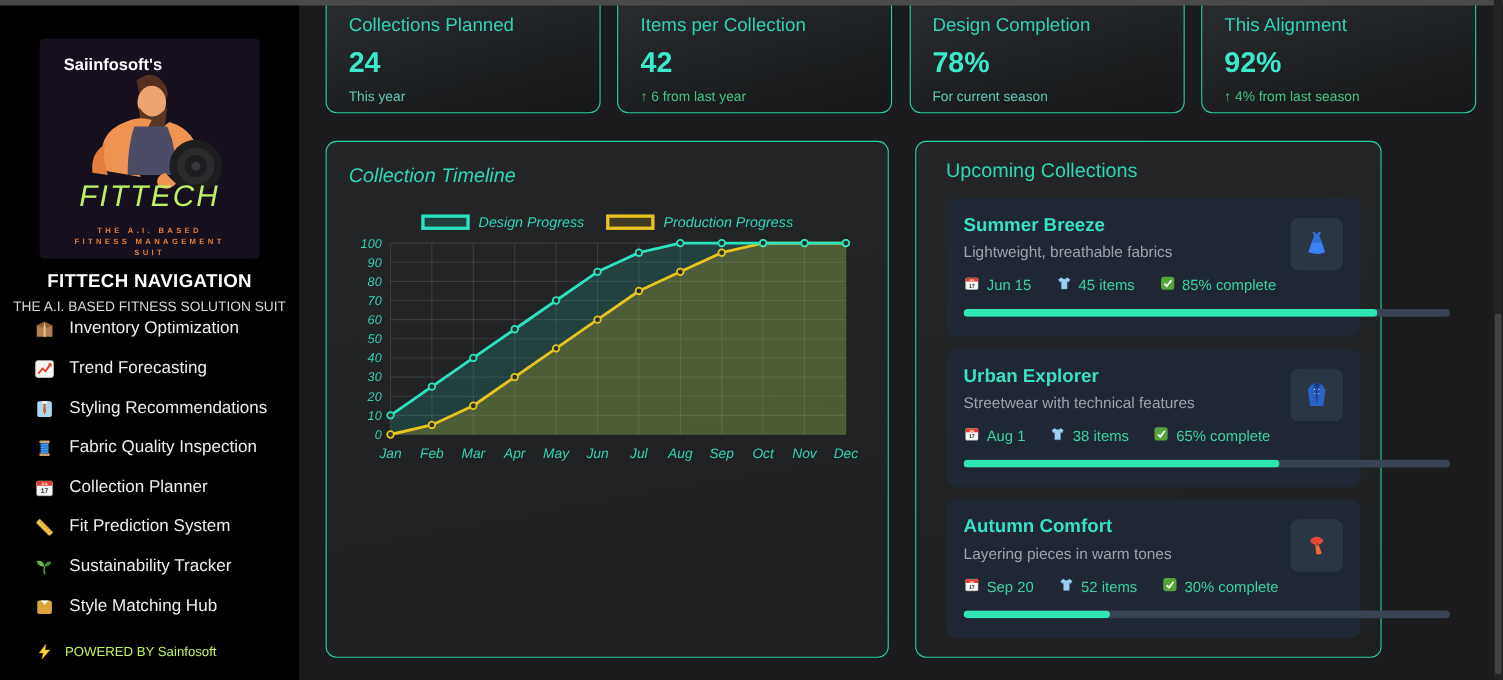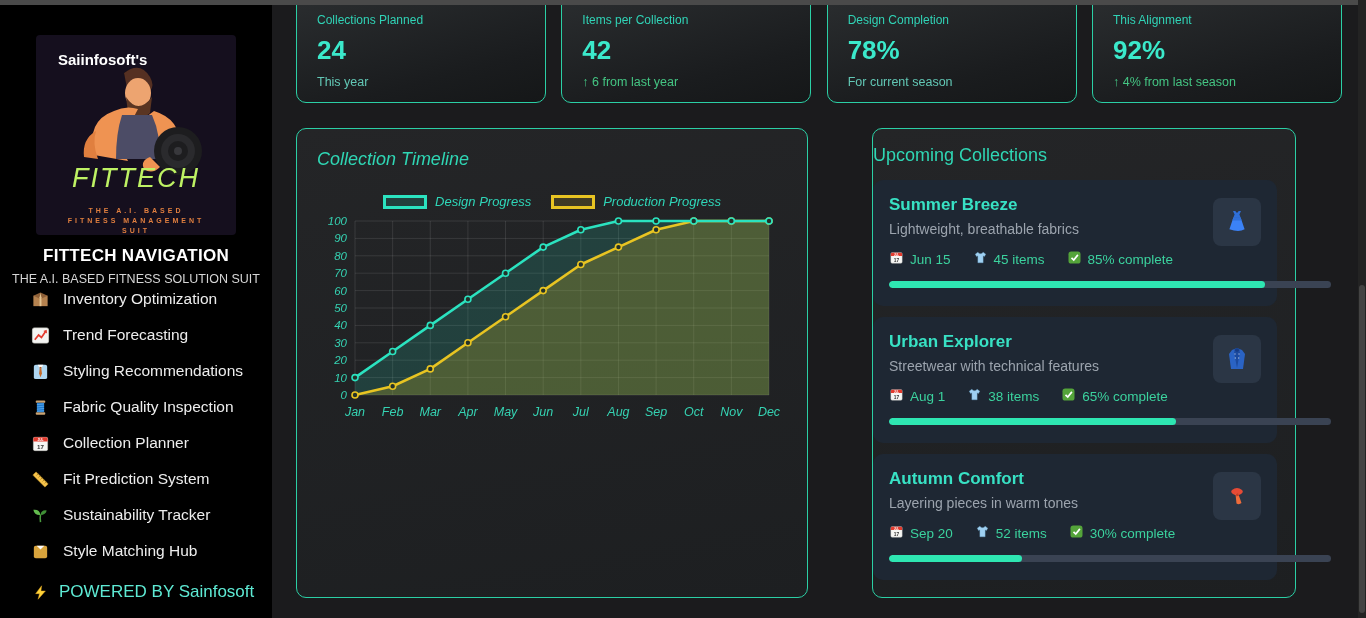--- a/index.html
+++ b/index.html
@@ -25,41 +25,41 @@
   .nav-subtitle { position:absolute; left:0; top:272px; width:272px; text-align:center;
                   color:#d6d6d6; font-size:12.5px; }
   .nav-viewport { position:absolute; left:0; top:292px; width:272px; height:272px; overflow:hidden; }
   .nav-list { list-style:none; margin-top:-11px; }
   .nav-item { height:36px; display:flex; align-items:center; gap:13px; padding-left:30px;
               color:#ededed; font-size:15.5px; cursor:pointer; }
   .nav-icon { width:20px; height:20px; display:inline-flex; align-items:center; justify-content:center; flex:0 0 20px; }
   .nav-icon svg { width:19px; height:19px; }
 
   .sidebar-footer { position:absolute; left:30px; bottom:16px; display:flex; align-items:center; gap:9px;
-                    color:#5eead4; font-size:17px; }
+                    color:#bef264; font-size:12px; }
   .sidebar-footer svg { width:15px; height:15px; }
 
   
   .main { position:absolute; left:272px; top:0; width:1094px; height:618px; background:#1b1b1d; }
 
   .stats-row { position:absolute; left:24px; top:-9px; width:1046px; display:flex; justify-content:space-between; }
   .stat-card { width:250px; height:112px; border:1px solid #2bcfa5; border-radius:10px;
                background:linear-gradient(165deg,#2b2e30 0%,#1a1c1e 70%,#151718 100%);
                padding:21px 20px 0 20px; }
-  .stat-title { color:#30d3b6; font-size:12px; }
+  .stat-title { color:#30d3b6; font-size:17px; }
   .stat-value { color:#3be9cb; font-size:26px; font-weight:700; margin-top:8px; }
   .stat-note  { font-size:12.5px; margin-top:9px; }
   .note-muted    { color:#62c7b5; }
   .note-positive { color:#44c583; }
 
   .panels-row { position:absolute; left:24px; top:128px; width:1046px; display:flex; gap:24px; }
   .panel { height:470px; border:1px solid #2bcfa5; border-radius:10px;
            background:linear-gradient(170deg,#242527 0%,#1d1f21 100%); }
   .chart-panel { width:512px; padding:20px 20px 0 20px;font-style:italic; }
-  .upcoming-panel { width:424px; padding:16px 18px 0 0;margin-left:40px; }
+  .upcoming-panel { width:424px; padding:16px 18px 0 27px; }
   .panel-title { color:#2fd6b4; font-size:18px; }
 
   .legend-row { margin-top:24px; display:flex; justify-content:center; gap:20px; align-items:center; }
   .legend-entry { display:flex; align-items:center; gap:8px; cursor:pointer; }
   .legend-swatch { width:44px; height:14px; border-style:solid; border-width:3px; }
   .legend-label { font-size:13px; color:#2fd6b8; }
 
   .chart-wrap { margin-top:2px; }
 
   

